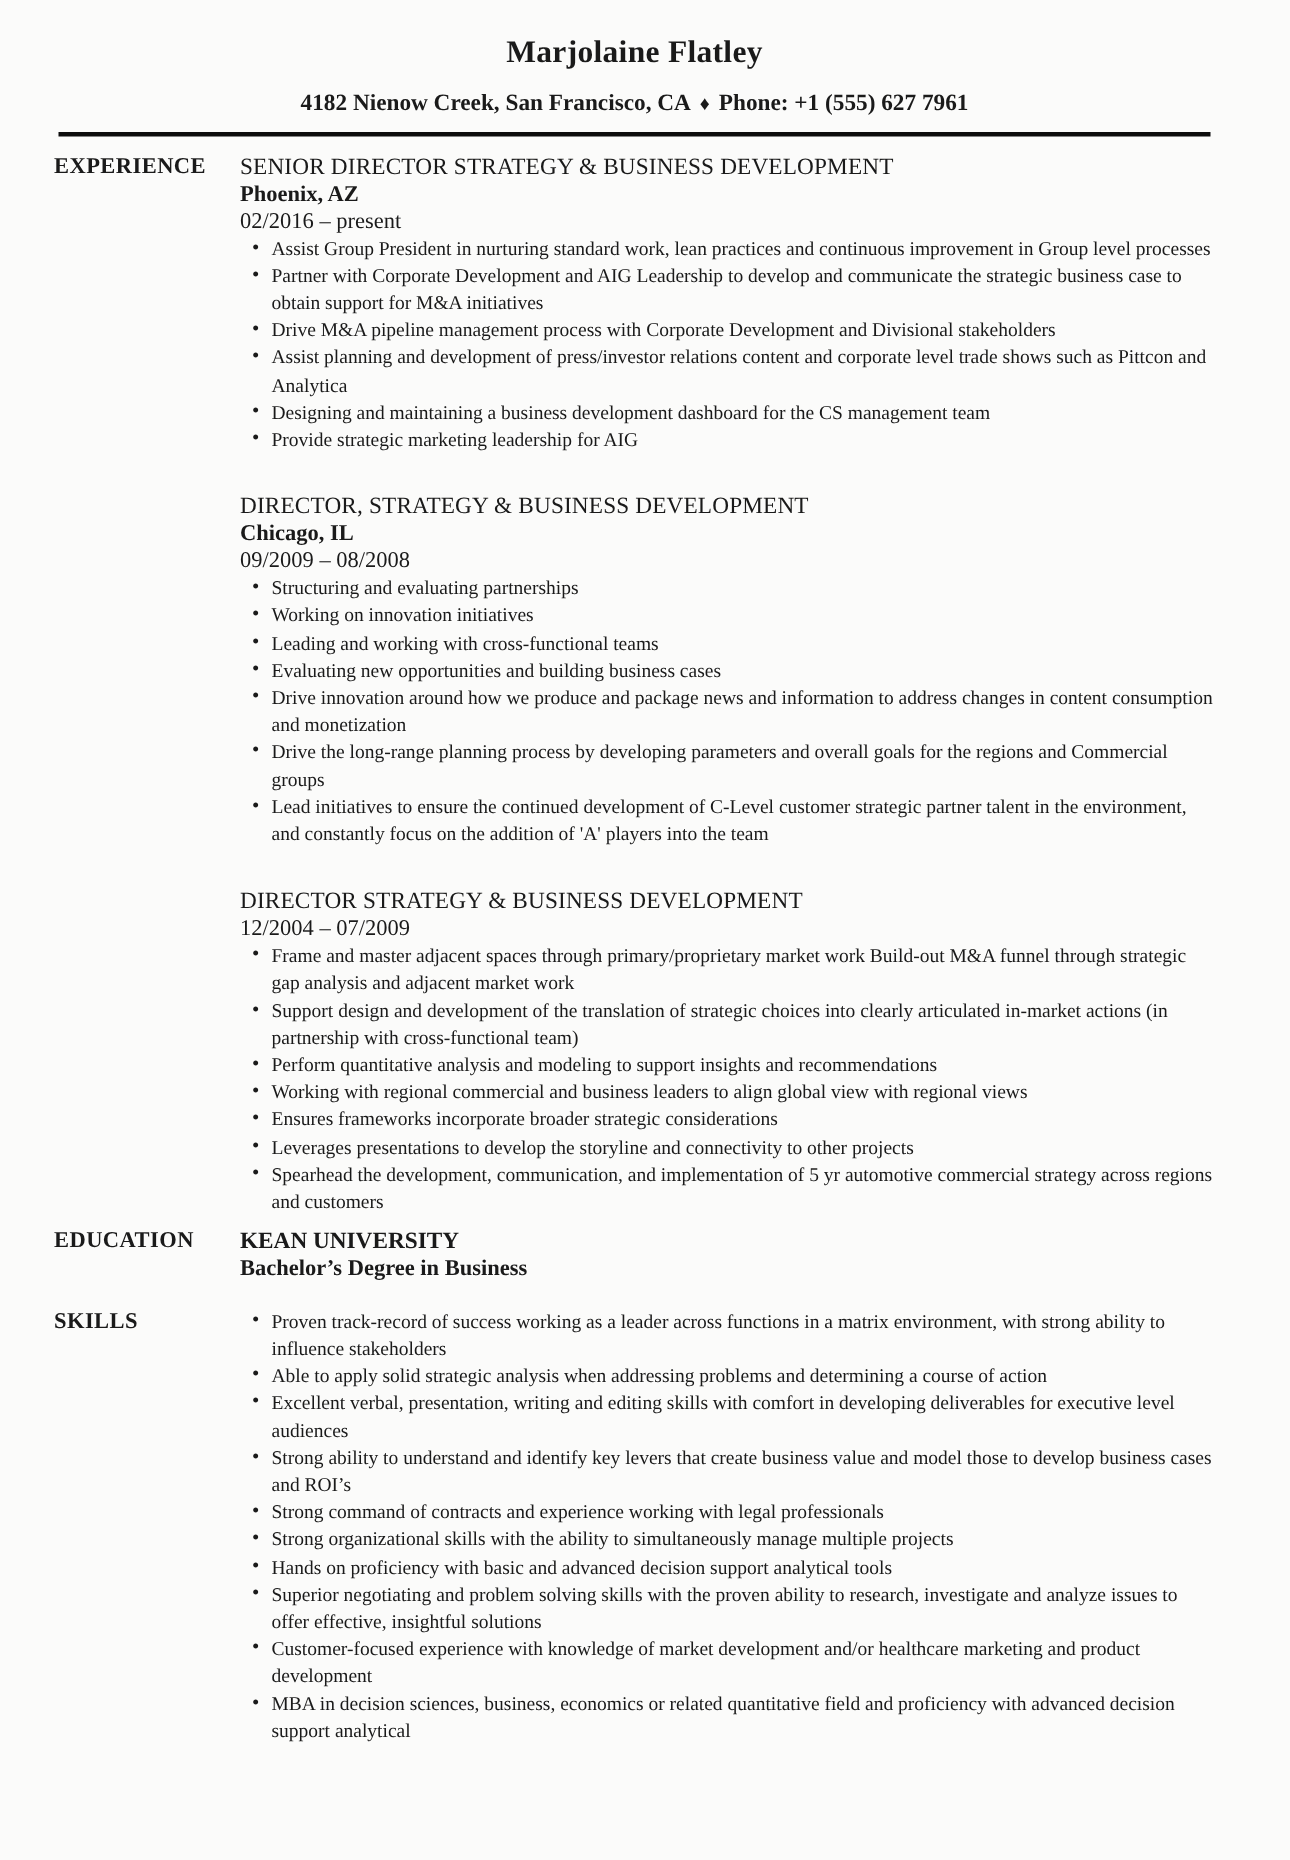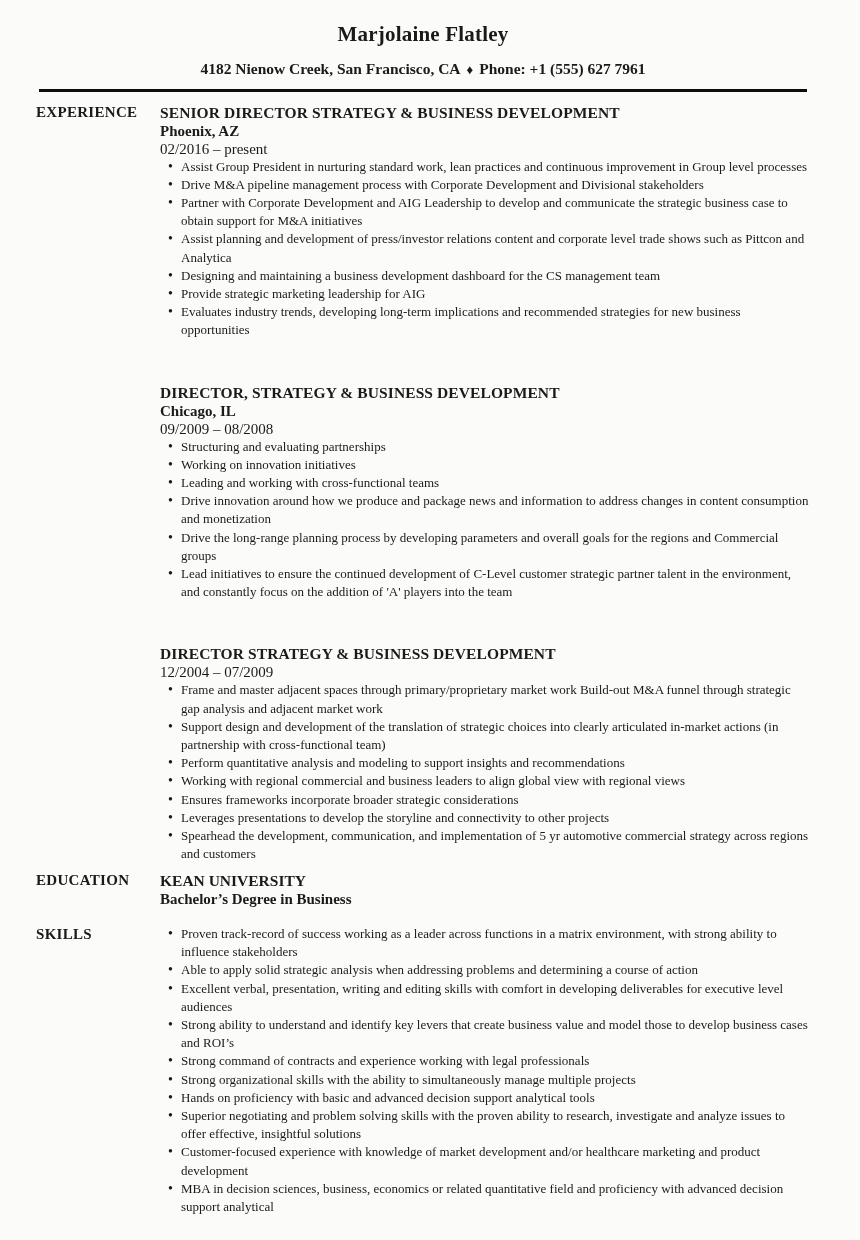--- a/index.html
+++ b/index.html
@@ -48,24 +48,24 @@
   }
   .section.experience { margin-top: 11px; }
   .section.education  { margin-top: 8px; }
   .section.skills     { margin-top: 16px; }
   .section-label {
     font-size: 15px;
     font-weight: bold;
     line-height: 19px;
     letter-spacing: 0.3px;
   }
-  .job + .job { margin-top: 43px; }
+  .job + .job { margin-top: 26px; }
   .job-title {
     font-size: 15.5px;
-    font-weight: bold;
+    font-weight: normal;
     line-height: 19px;
     letter-spacing: 0.1px;
   }
   .job-location {
     font-size: 15px;
     font-weight: bold;
     line-height: 18px;
     font-family: Liberation Serif, serif;
   }
   .job-dates {
@@ -115,37 +115,37 @@
   <div class="section experience">
     <div class="section-label">EXPERIENCE</div>
     <div class="section-body">
 
       <div class="job">
         <div class="job-title">SENIOR DIRECTOR STRATEGY &amp; BUSINESS DEVELOPMENT</div>
         <div class="job-location">Phoenix, AZ</div>
         <div class="job-dates">02/2016 – present</div>
         <ul class="bullets">
             <li>Assist Group President in nurturing standard work, lean practices and continuous improvement in Group level processes</li>
+            <li>Partner with Corporate Development and AIG Leadership to develop and communicate the strategic business case to obtain support for M&amp;A initiatives</li>
             <li>Drive M&amp;A pipeline management process with Corporate Development and Divisional stakeholders</li>
-            <li>Partner with Corporate Development and AIG Leadership to develop and communicate the strategic business case to obtain support for M&amp;A initiatives</li>
             <li>Assist planning and development of press/investor relations content and corporate level trade shows such as Pittcon and Analytica</li>
             <li>Designing and maintaining a business development dashboard for the CS management team</li>
             <li>Provide strategic marketing leadership for AIG</li>
-            <li>Evaluates industry trends, developing long-term implications and recommended strategies for new business opportunities</li>
           </ul>
       </div>
 
       <div class="job">
         <div class="job-title">DIRECTOR, STRATEGY &amp; BUSINESS DEVELOPMENT</div>
         <div class="job-location">Chicago, IL</div>
         <div class="job-dates">09/2009 – 08/2008</div>
         <ul class="bullets">
             <li>Structuring and evaluating partnerships</li>
             <li>Working on innovation initiatives</li>
             <li>Leading and working with cross-functional teams</li>
+            <li>Evaluating new opportunities and building business cases</li>
             <li>Drive innovation around how we produce and package news and information to address changes in content consumption and monetization</li>
             <li>Drive the long-range planning process by developing parameters and overall goals for the regions and Commercial groups</li>
             <li>Lead initiatives to ensure the continued development of C-Level customer strategic partner talent in the environment, and constantly focus on the addition of 'A' players into the team</li>
           </ul>
       </div>
 
       <div class="job">
         <div class="job-title">DIRECTOR STRATEGY &amp; BUSINESS DEVELOPMENT</div>
         <div class="job-dates">12/2004 – 07/2009</div>
         <ul class="bullets">

